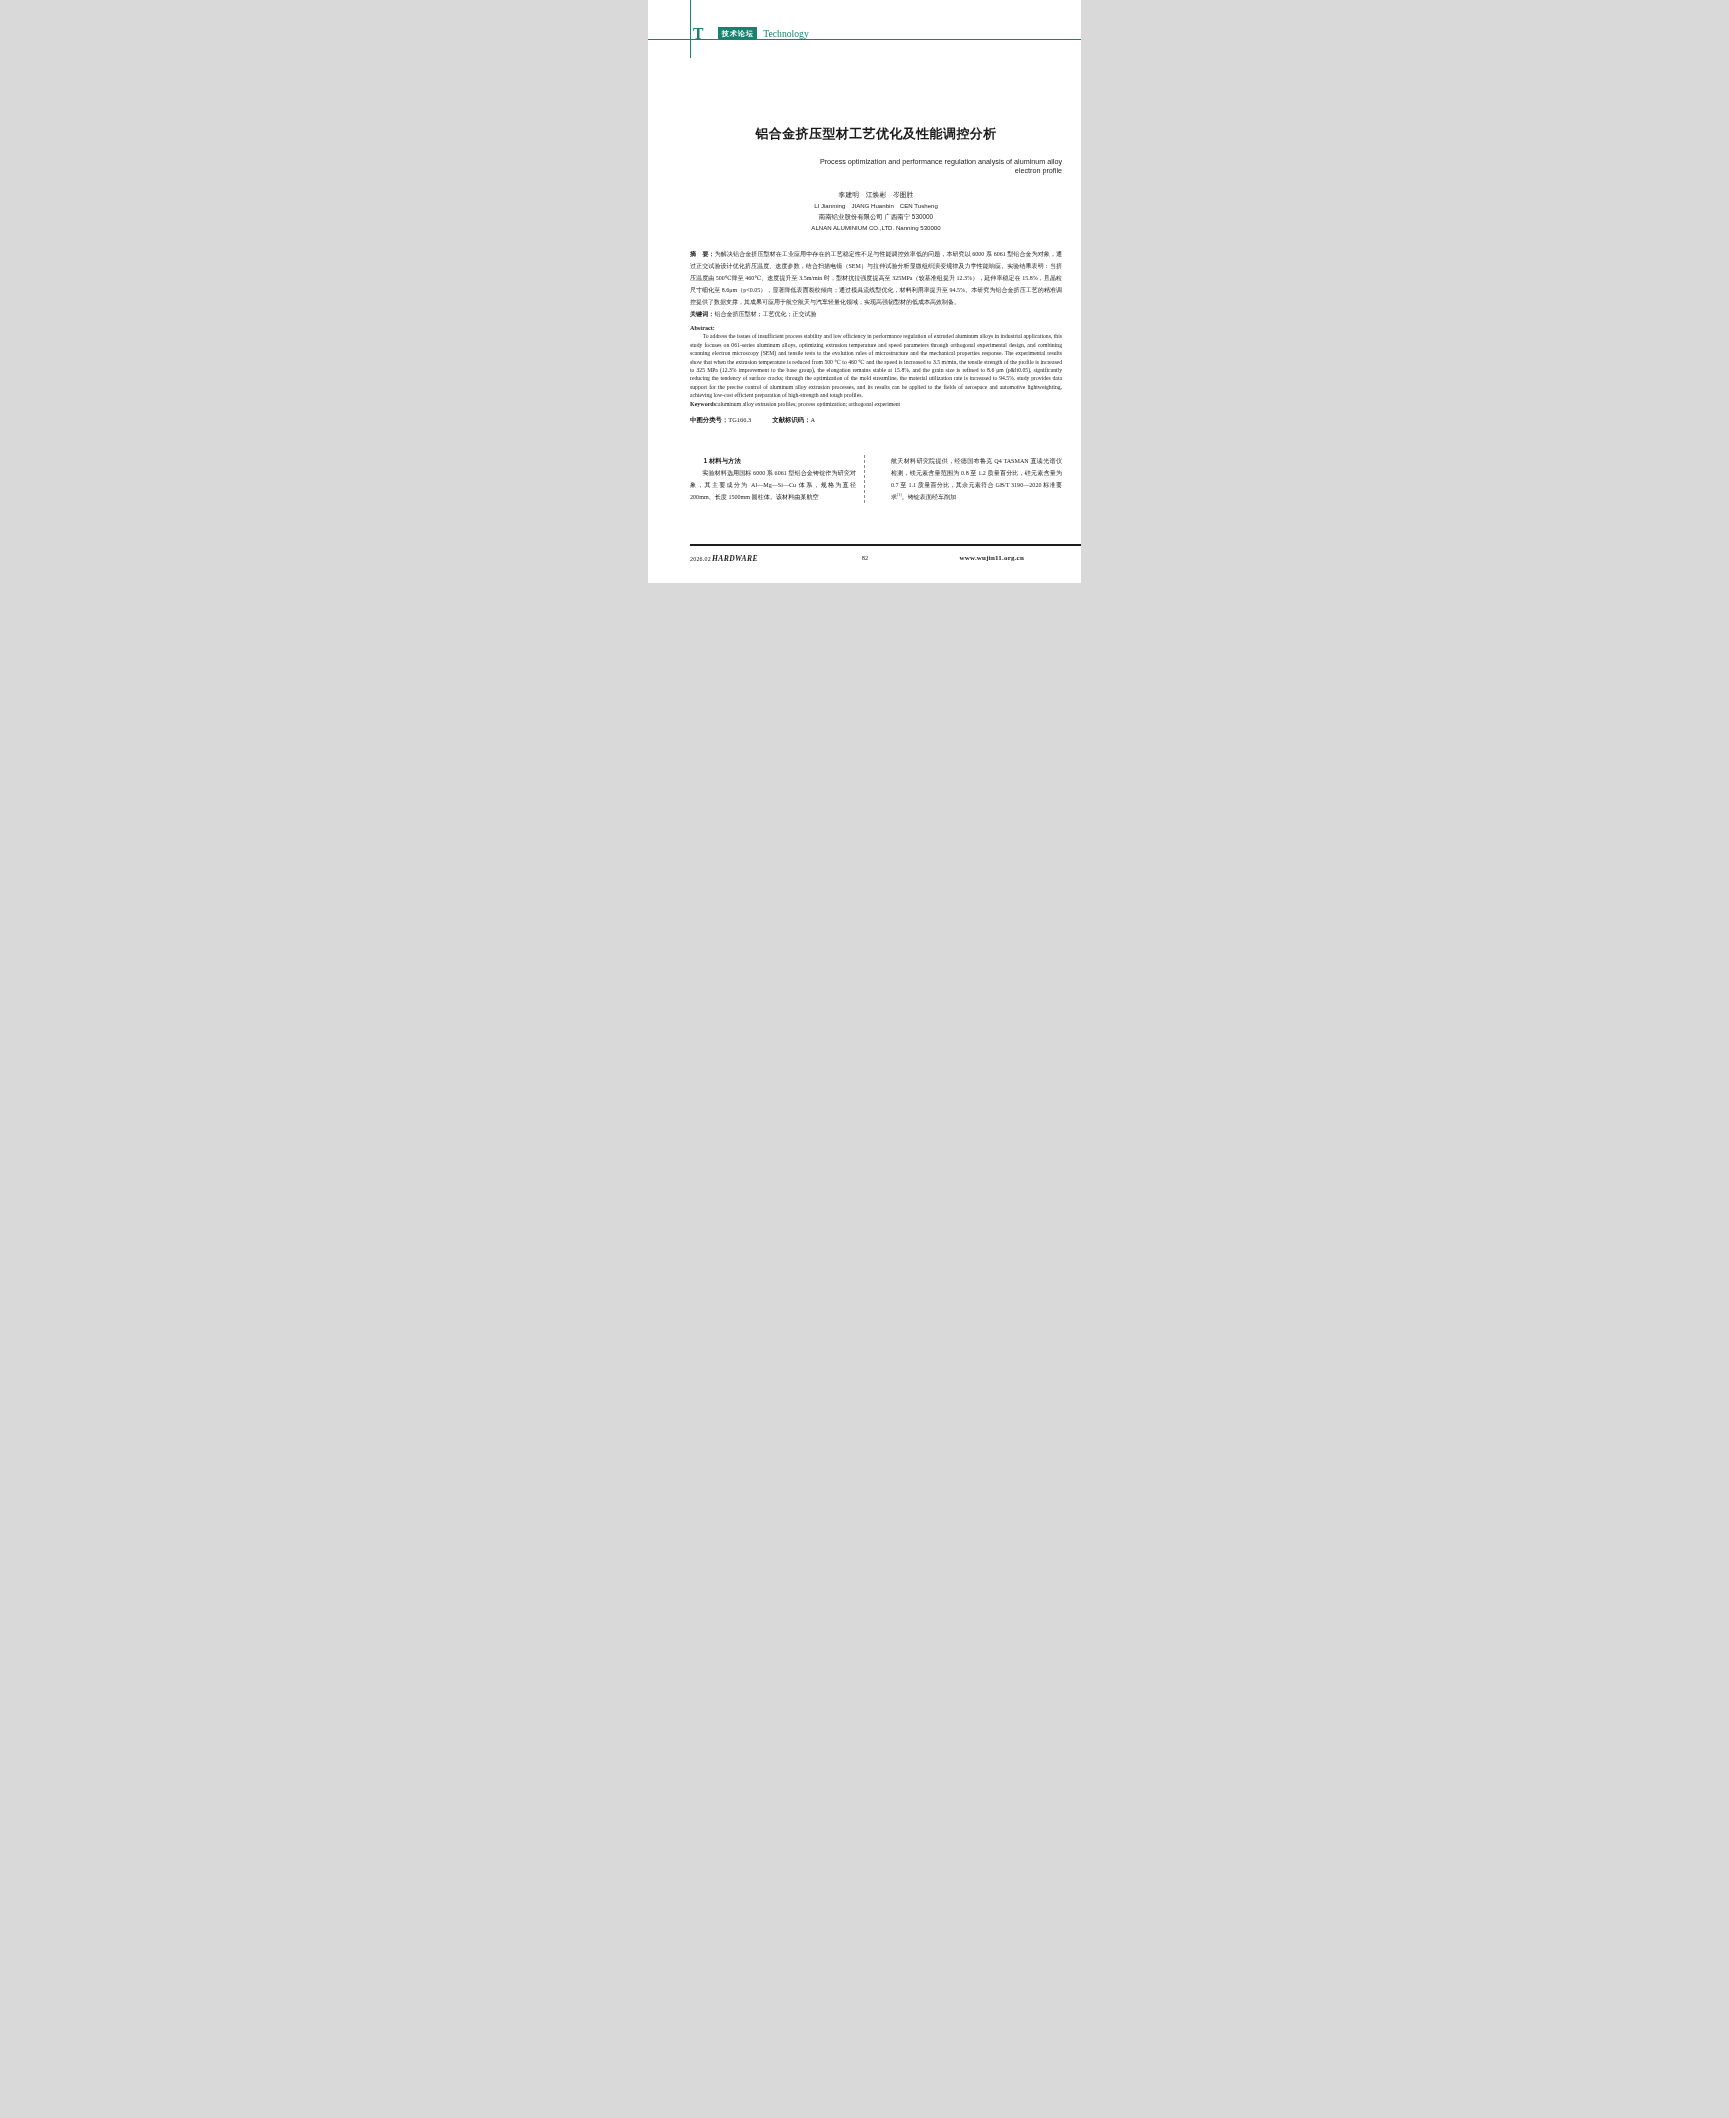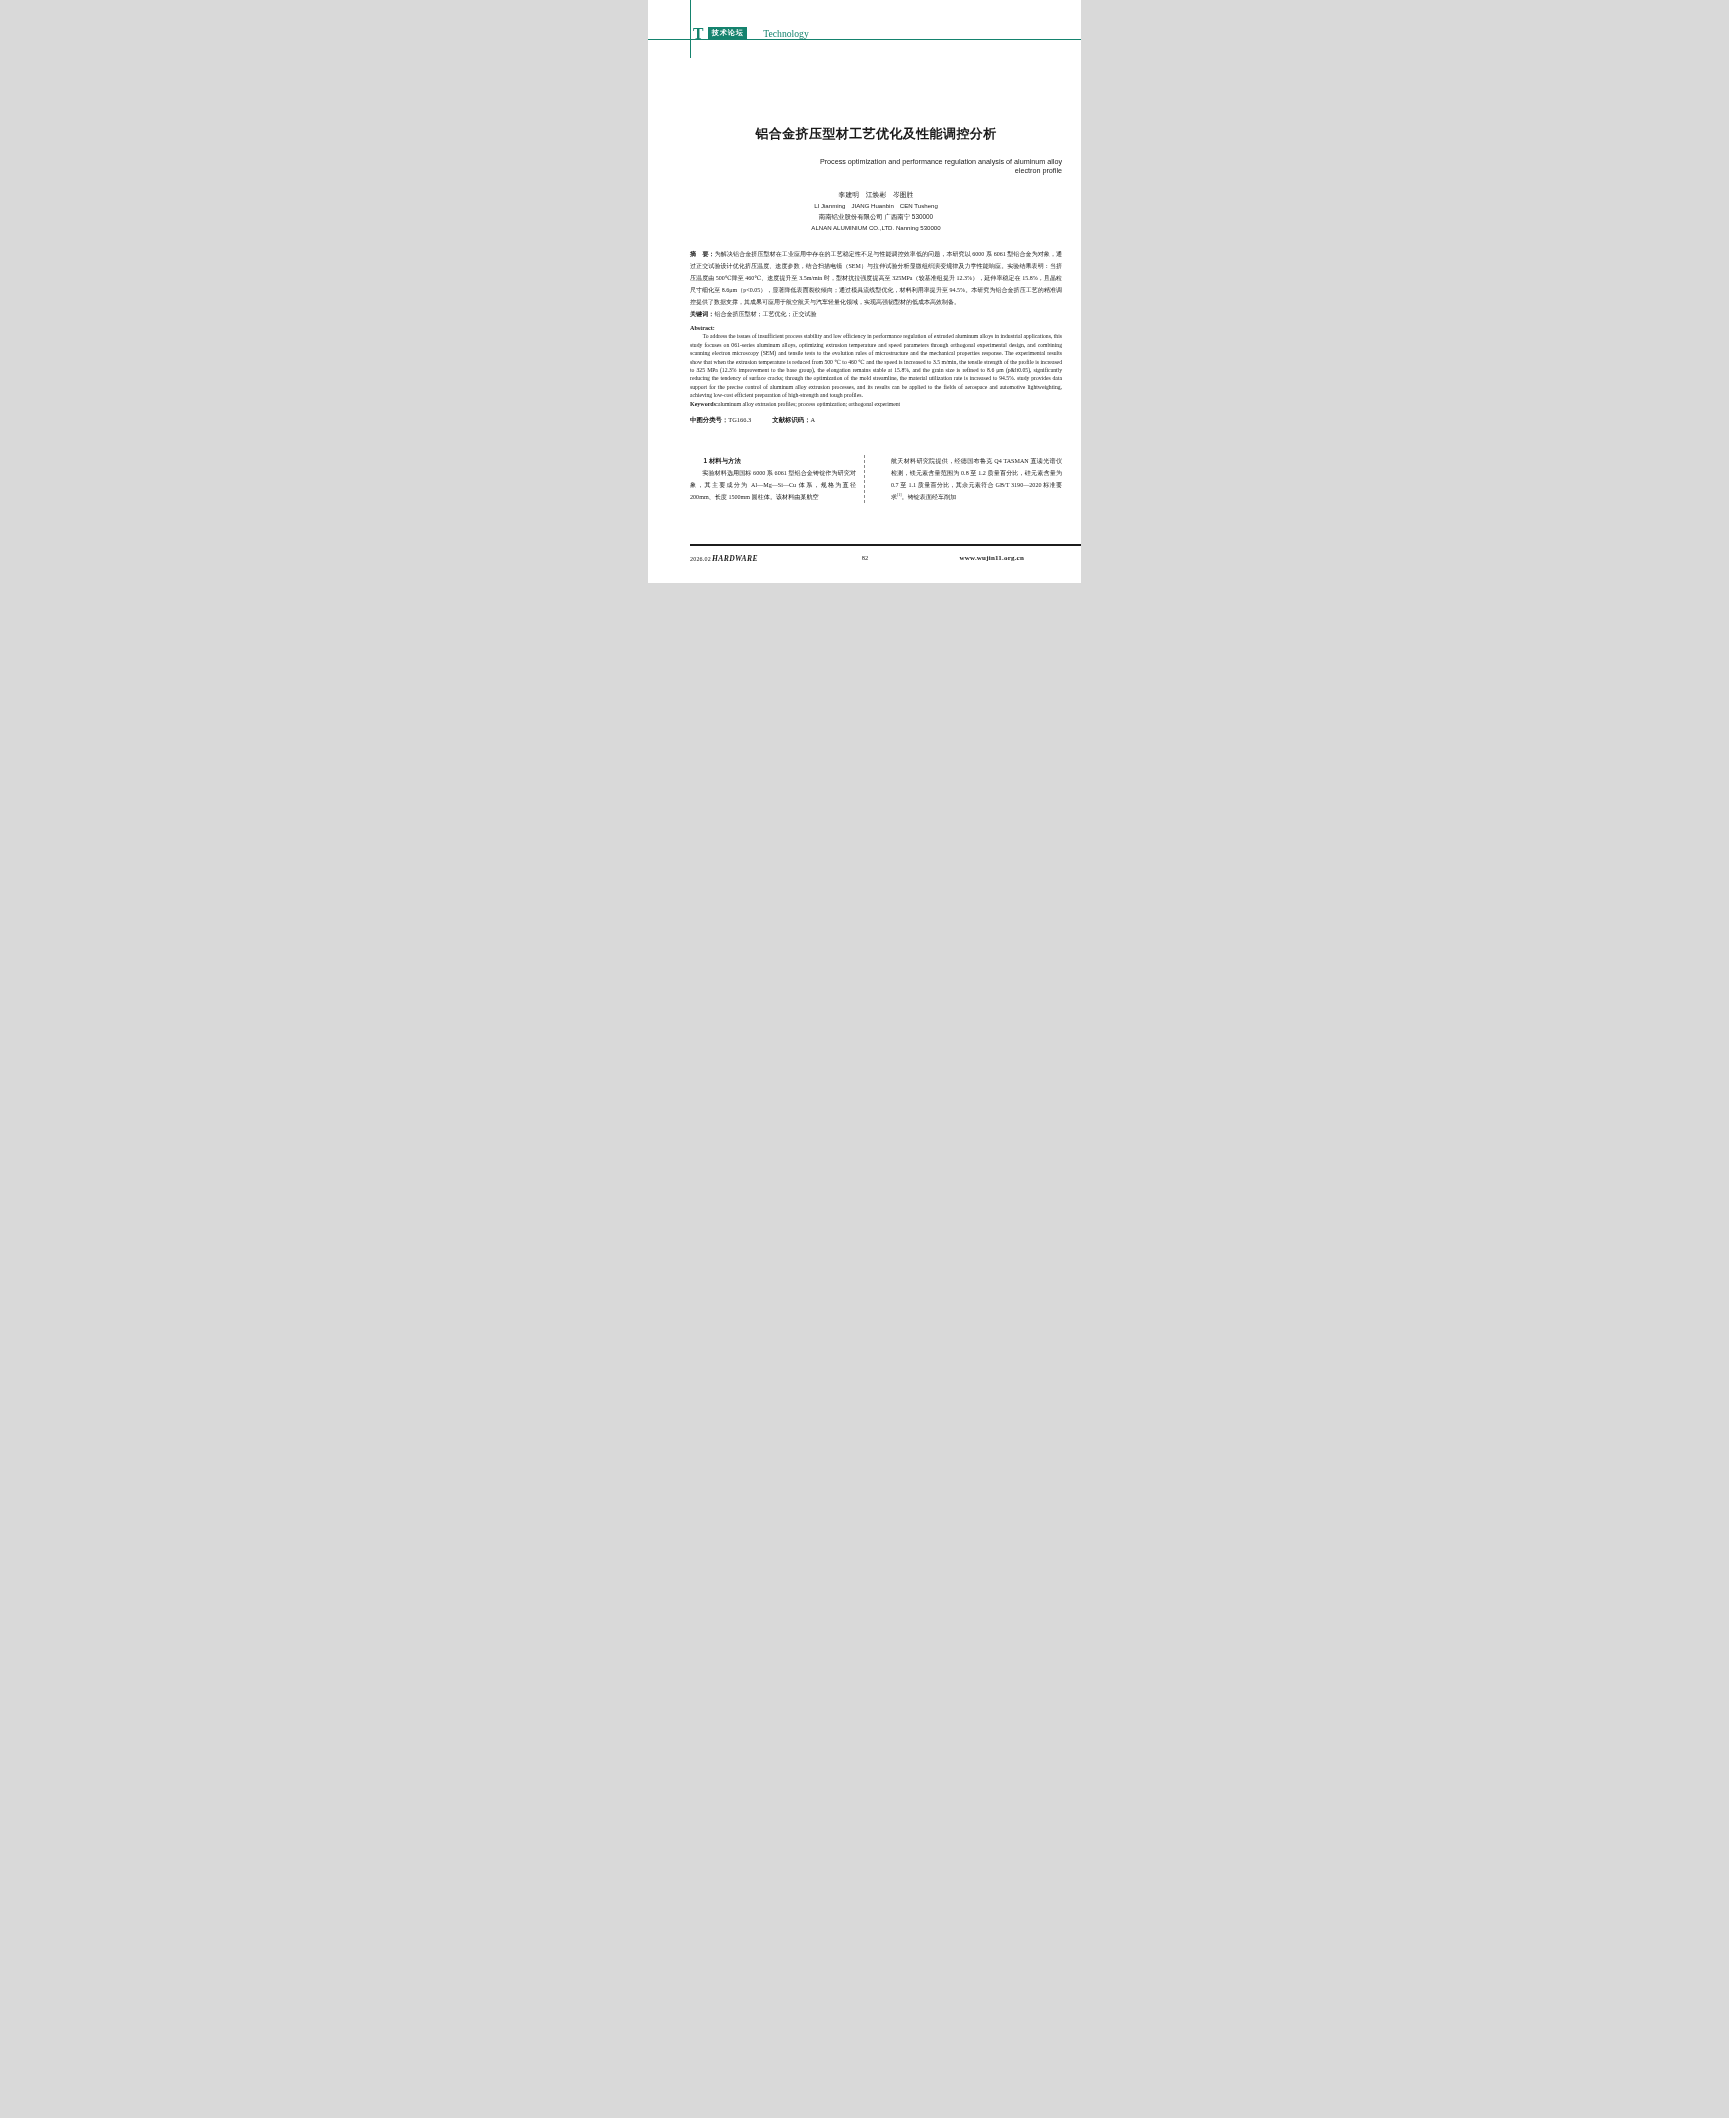--- a/index.html
+++ b/index.html
@@ -19,28 +19,28 @@
   
   .v-rule{position:absolute;left:42px;top:0;width:0.8px;height:58px;background:var(--teal);}
   .h-rule{position:absolute;left:0;top:39px;width:100%;height:0.8px;background:var(--teal);}
   .logo{position:absolute;left:45px;top:27px;display:flex;align-items:flex-end;height:12.3px;}
   .logo-t{
     font-family:"Liberation Serif","DejaVu Serif",serif;
     font-weight:bold;font-size:15.7px;line-height:11.4px;color:var(--teal);
   }
   .logo-cn{
     display:inline-block;background:var(--teal);color:#ffffff;
-    font-family:Liberation Mono, monospace;
+    font-family:Liberation Sans, sans-serif;
     font-weight:bold;font-size:7.2px;line-height:7.2px;
-    padding:2.5px 3.4px 2.5px 3.4px;margin-left:5px;letter-spacing:0.8px;
+    padding:2.5px 3.4px 2.5px 3.4px;margin-left:15px;letter-spacing:0.8px;
   }
   .logo-en{
     font-family:"Liberation Serif","DejaVu Serif",serif;
     font-size:9.7px;line-height:9.7px;color:var(--teal);
-    margin-left:16px;padding-bottom:0.8px;
+    margin-left:6px;padding-bottom:0.8px;
   }
   
   .content{padding:127px 19px 0 42px;}
   .title-cn{
     margin:0;text-align:center;
     font-family:"Liberation Sans","DejaVu Sans",sans-serif;
     font-weight:bold;font-size:13px;line-height:14.4px;letter-spacing:0.4px;
   }
   .title-en{
     margin-top:16px;text-align:right;

